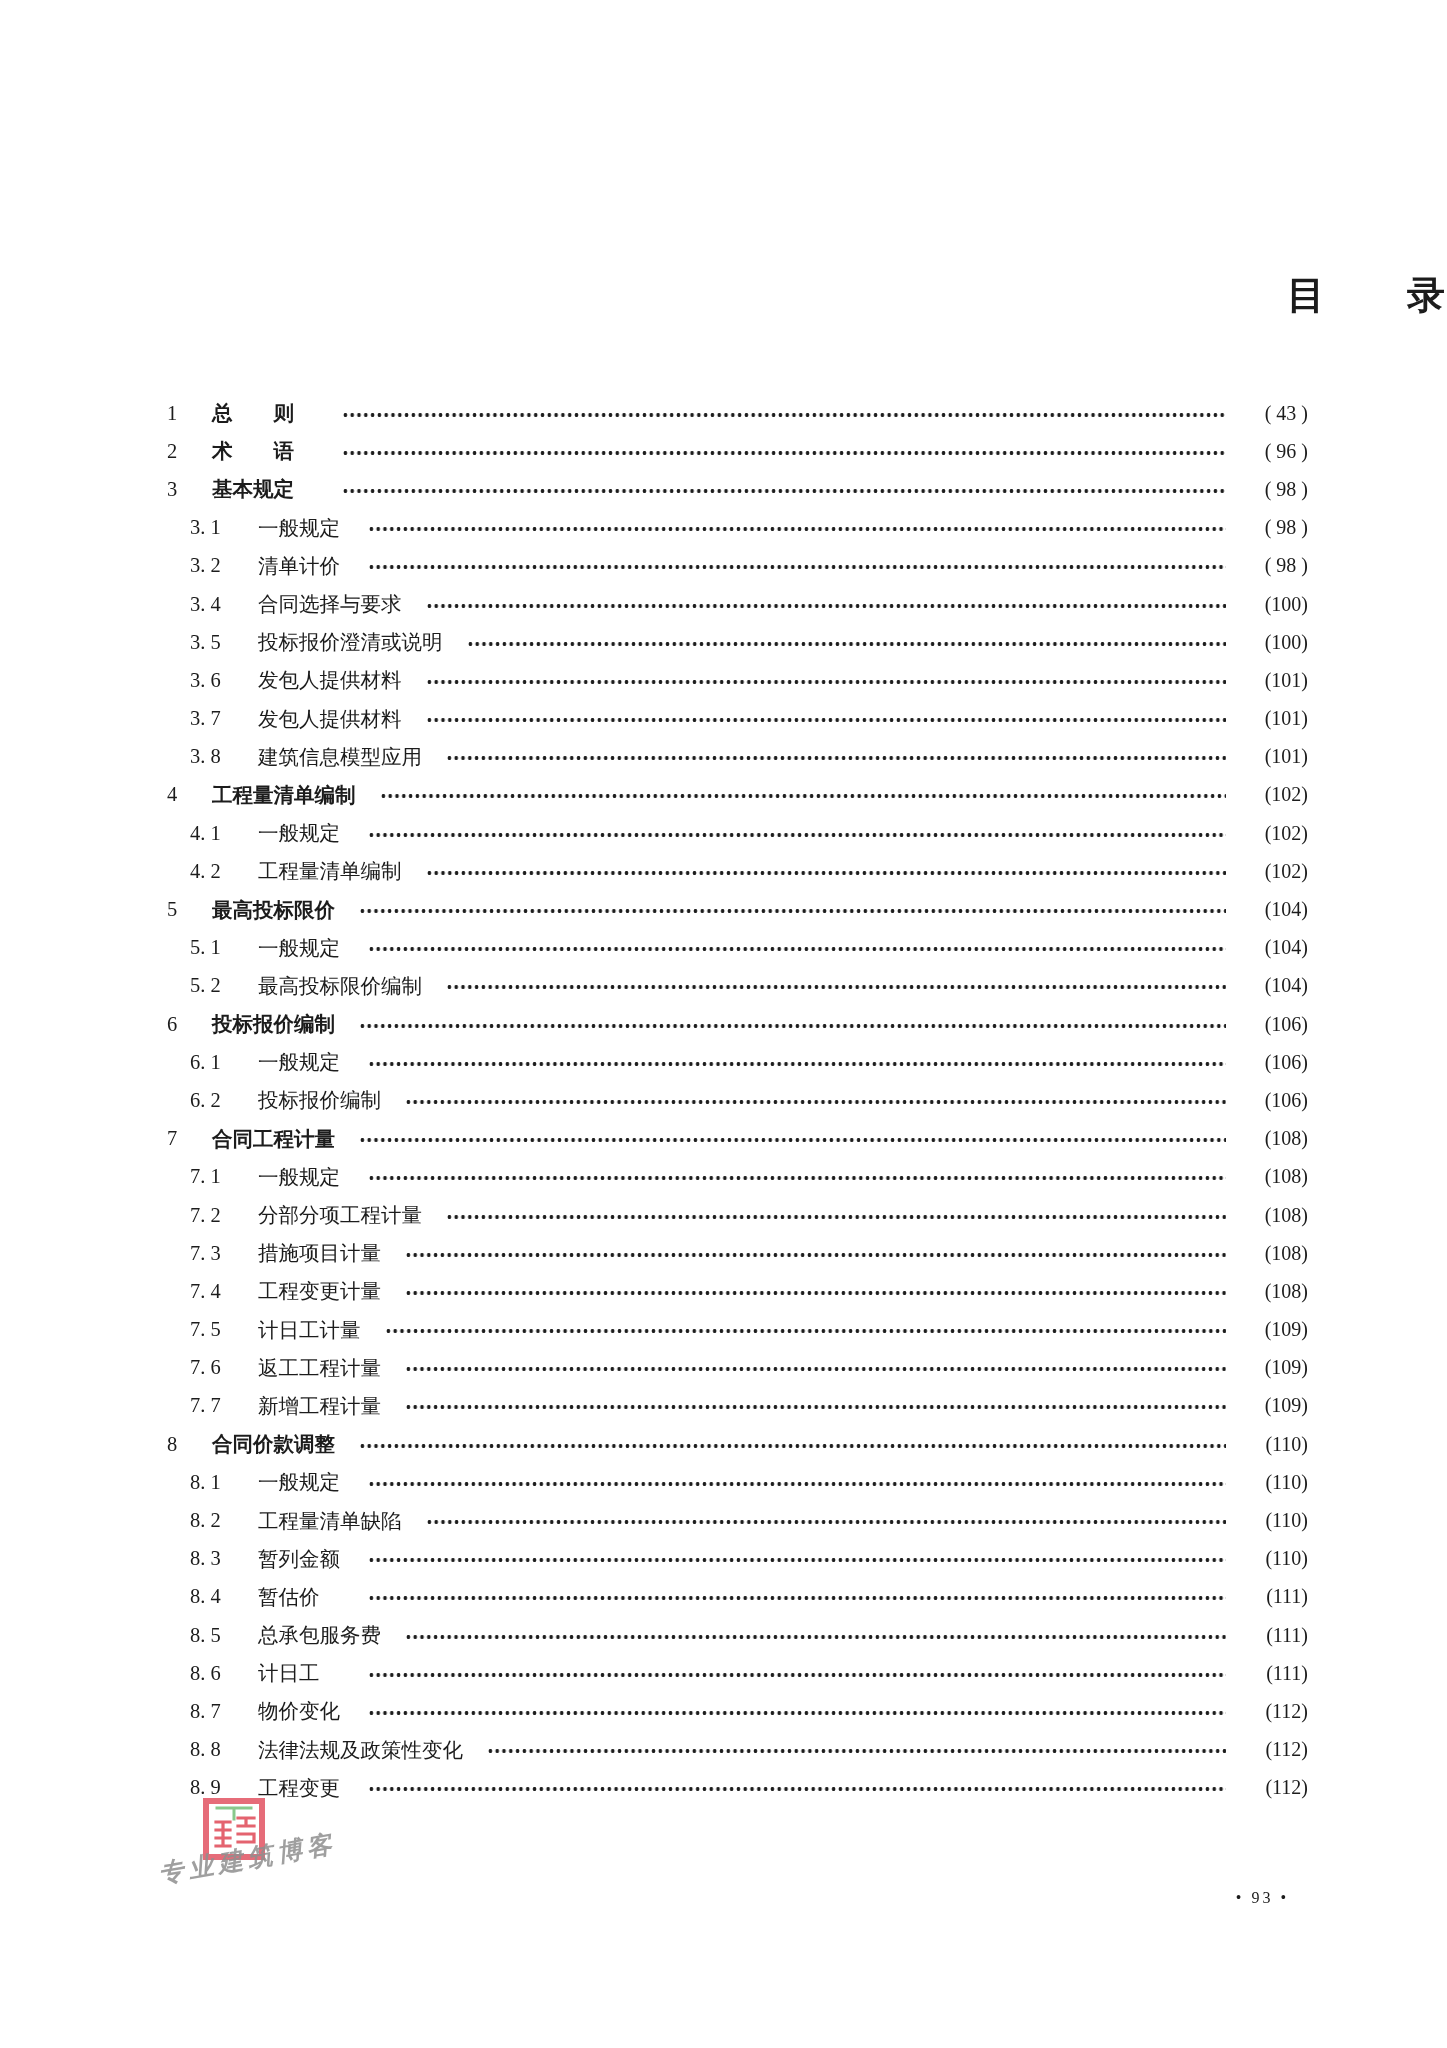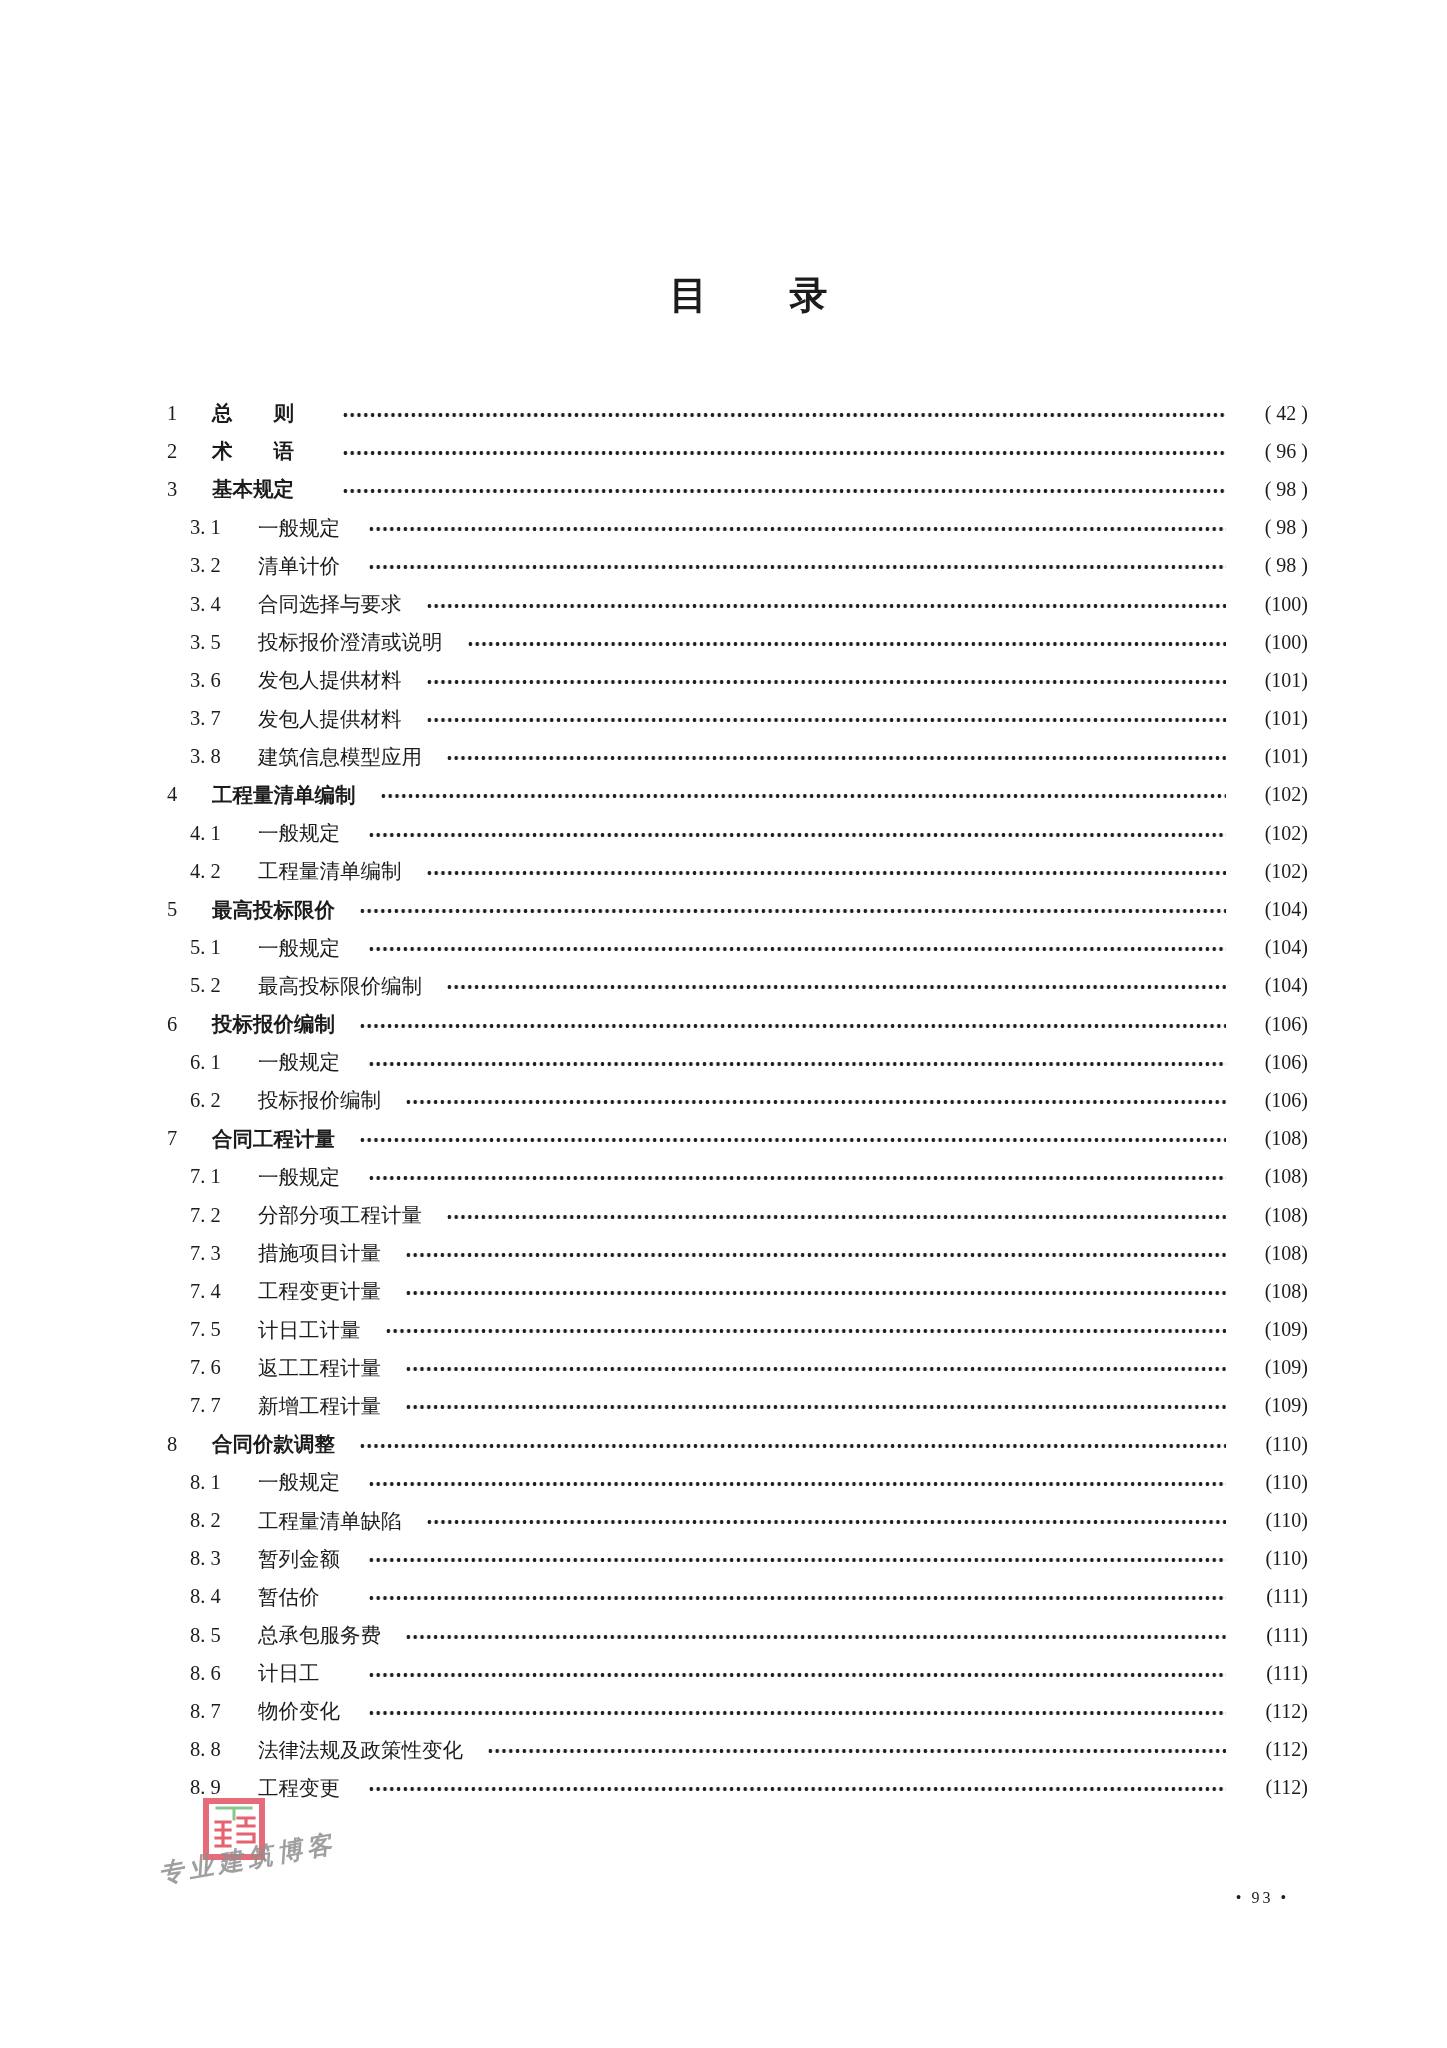--- a/index.html
+++ b/index.html
@@ -6,21 +6,21 @@
   .page{
     position:relative;
     width:1447px;height:2048px;
     background:#ffffff;
     font-family:"Liberation Serif","DejaVu Serif",serif;
     color:#1c1c1c;
     overflow:hidden;
   }
   .doc-title{
     position:absolute;top:270px;left:0;right:0;margin:0;
-    text-align:center;padding-left:52px;
+    text-align:right;padding-left:52px;
     font-size:38px;font-weight:700;letter-spacing:2px;
     white-space:pre;
   }
   .toc{position:absolute;top:394px;left:167px;right:139px;}
   .row{display:flex;align-items:center;height:38.2px;font-size:20.5px;font-weight:500;}
   .num{flex:0 0 auto;white-space:pre;}
   .lvl1 .num{width:45px;}
   .lvl2{padding-left:23px;align-items:center;}
   .lvl2 .num{width:68px;}
   .ttl{flex:0 0 auto;white-space:pre;}
@@ -52,21 +52,21 @@
 
 <div class="page">
 
   <h1 class="doc-title">目　　录</h1>
 
   <div class="toc">
       <div class="row lvl1">
     <span class="num">1</span>
     <span class="ttl">总　　则</span>
     <span class="leader"></span>
-    <span class="pg">( 42 )</span>
+    <span class="pg">( 43 )</span>
   </div>
       <div class="row lvl1">
     <span class="num">2</span>
     <span class="ttl">术　　语</span>
     <span class="leader"></span>
     <span class="pg">( 96 )</span>
   </div>
       <div class="row lvl1">
     <span class="num">3</span>
     <span class="ttl">基本规定</span>

